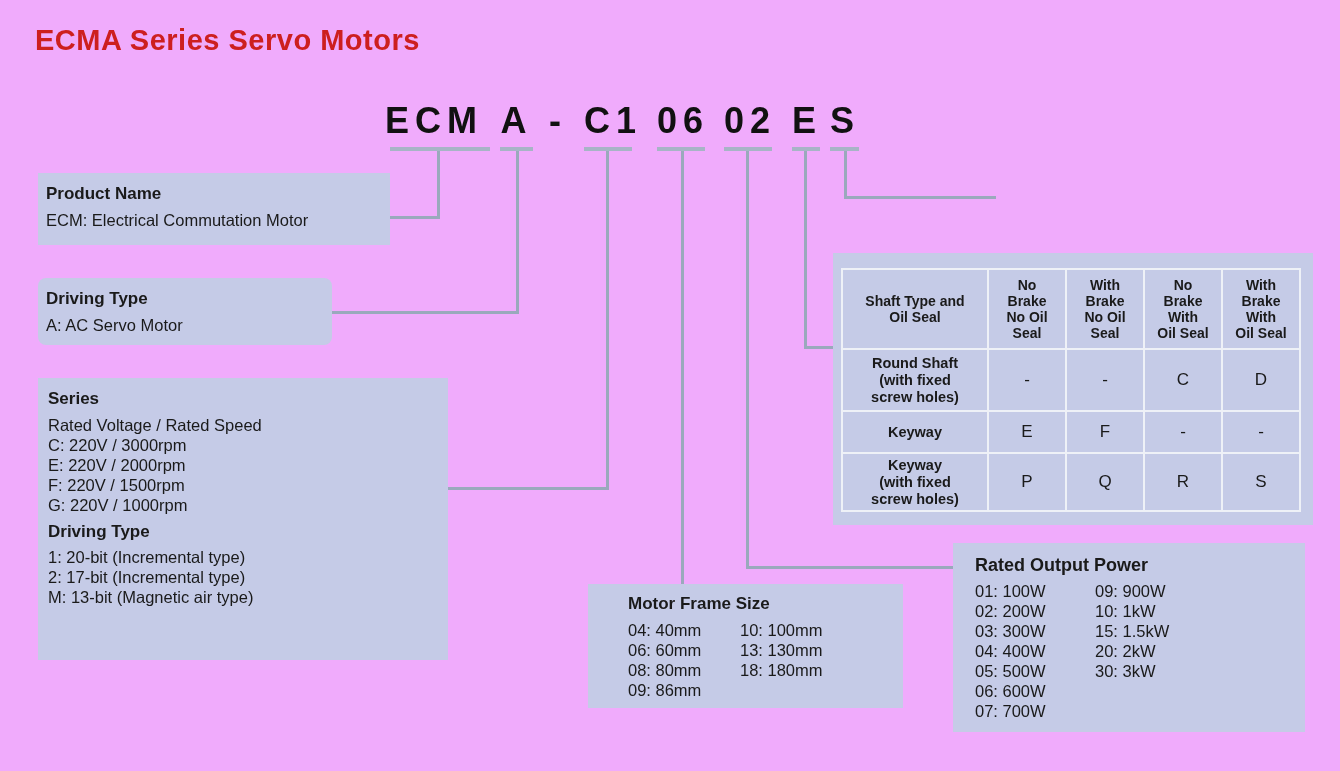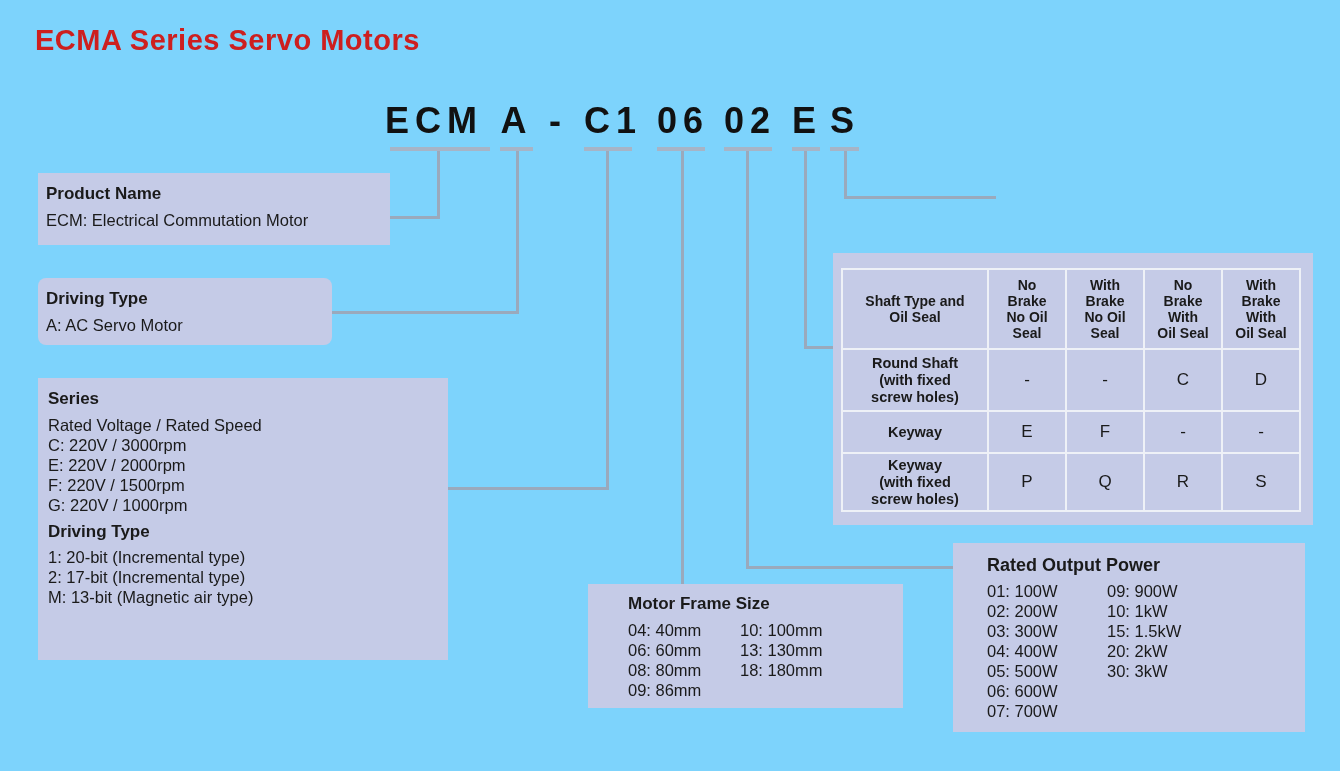--- a/index.html
+++ b/index.html
@@ -1,17 +1,17 @@
 <!DOCTYPE html>
 <html><head>
 <meta charset="utf-8">
 <style>
   html,body { margin:0; padding:0; background:#ffffff; }
   .canvas {
-    position:relative; width:1340px; height:771px; background:#7dd3fc;
+    position:relative; width:1340px; height:771px; background:#f0abfc;
     font-family:"Liberation Sans", sans-serif; color:#1a1a1a; overflow:hidden;
   }
   .page-title {
     position:absolute; left:35px; top:24px;
     font-size:29px; font-weight:bold; color:#cd1f1f; letter-spacing:0.5px;
     white-space:nowrap;
   }
   
   .seg {
     position:absolute; top:101px; height:40px; line-height:40px;
@@ -23,21 +23,21 @@
   .hline { position:absolute; height:3px; background:#9aa9bc; }
   
   .box { position:absolute; background:#c5cbe7; box-sizing:border-box; }
   .box-title { font-weight:bold; font-size:17px; line-height:22px; margin-bottom:5px; white-space:nowrap; }
   .box-line { font-size:16.5px; line-height:20px; white-space:nowrap; }
   .box-product { left:38px; top:173px; width:352px; height:72px; padding:10px 0 0 8px; }
   .box-driving { left:38px; top:278px; width:294px; height:67px; padding:10px 0 0 8px;border-radius:8px; }
   .box-series  { left:38px; top:378px; width:410px; height:282px; padding:10px 0 0 10px; }
   .enc-title { margin-top:6px; margin-bottom:4px; }
   .box-frame { left:588px; top:584px; width:315px; height:124px; padding:9px 0 0 40px; }
-  .box-power { left:953px; top:543px; width:352px; height:189px; padding:11px 0 0 34px; }
+  .box-power { left:953px; top:543px; width:352px; height:189px; padding:11px 0 0 22px; }
   .two-col { display:flex; }
   .col1-frame { width:112px; }
   .col1-power { width:120px; }
   .box-power .box-title { font-size:18px; }
   
   .box-shaft { left:833px; top:253px; width:480px; height:272px; padding:15px 10px 15px 8px; }
   table.shaft { border-collapse:collapse; table-layout:fixed; width:458px; }
   table.shaft td {
     border:2px solid #eef1f7; background:#c5cbe7;
     text-align:center; vertical-align:middle; padding:0;

